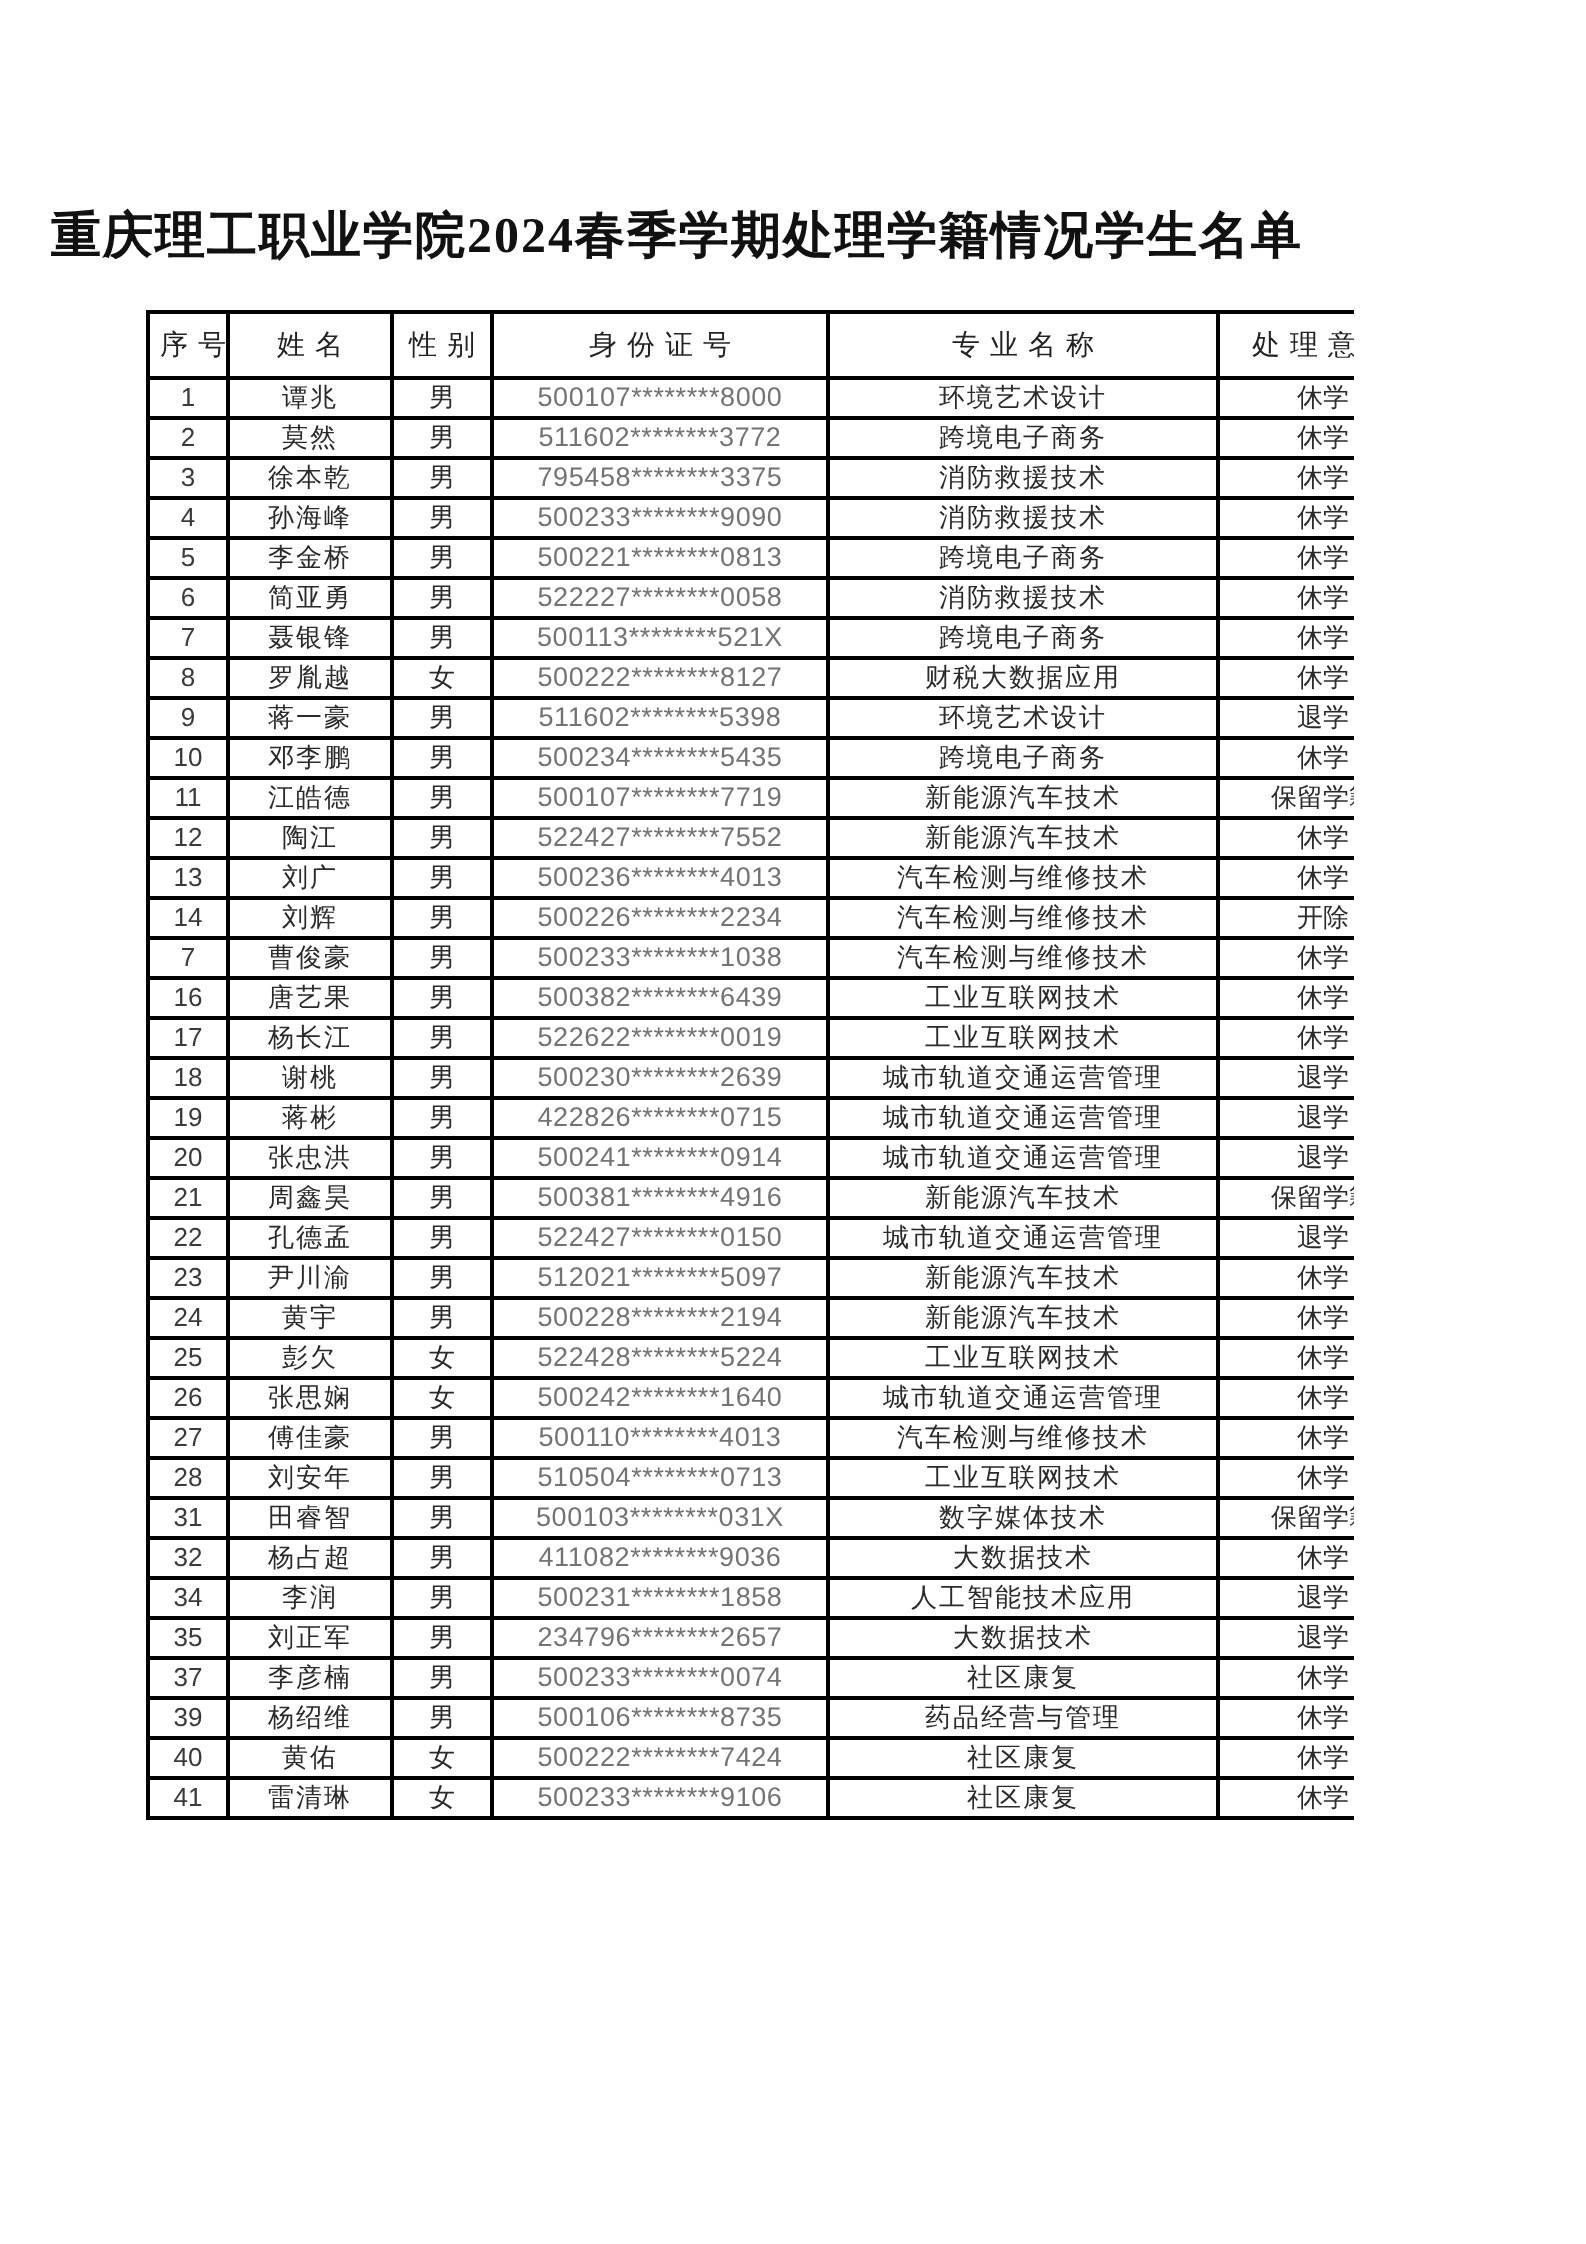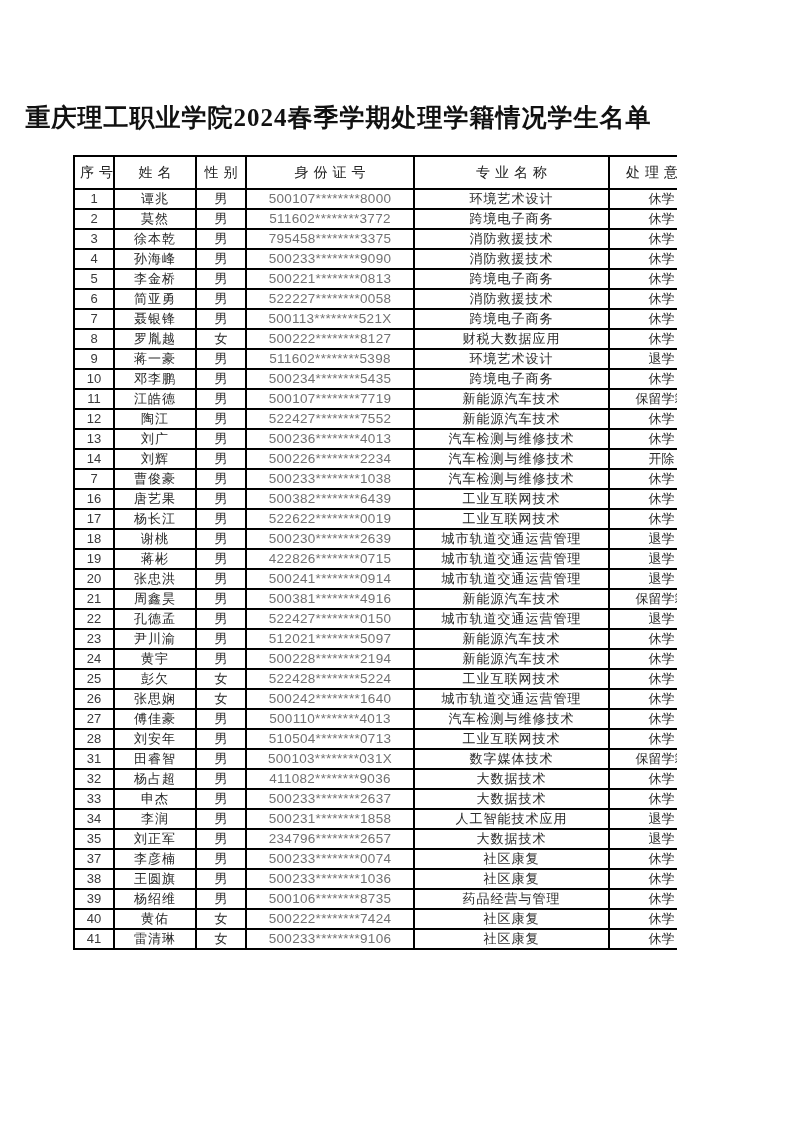--- a/index.html
+++ b/index.html
@@ -345,56 +345,40 @@
         </tr>
         <tr>
           <td class="col-index">32</td>
           <td class="col-name">杨占超</td>
           <td class="col-gender">男</td>
           <td class="col-id-number">411082********9036</td>
           <td class="col-major">大数据技术</td>
           <td class="col-decision">休学</td>
         </tr>
         <tr>
-          <td class="col-index">33</td>
-          <td class="col-name">申杰</td>
-          <td class="col-gender">男</td>
-          <td class="col-id-number">500233********2637</td>
-          <td class="col-major">大数据技术</td>
-          <td class="col-decision">休学</td>
-        </tr>
-        <tr>
           <td class="col-index">34</td>
           <td class="col-name">李润</td>
           <td class="col-gender">男</td>
           <td class="col-id-number">500231********1858</td>
           <td class="col-major">人工智能技术应用</td>
           <td class="col-decision">退学</td>
         </tr>
         <tr>
           <td class="col-index">35</td>
           <td class="col-name">刘正军</td>
           <td class="col-gender">男</td>
           <td class="col-id-number">234796********2657</td>
           <td class="col-major">大数据技术</td>
           <td class="col-decision">退学</td>
         </tr>
         <tr>
           <td class="col-index">37</td>
           <td class="col-name">李彦楠</td>
           <td class="col-gender">男</td>
           <td class="col-id-number">500233********0074</td>
-          <td class="col-major">社区康复</td>
-          <td class="col-decision">休学</td>
-        </tr>
-        <tr>
-          <td class="col-index">38</td>
-          <td class="col-name">王圆旗</td>
-          <td class="col-gender">男</td>
-          <td class="col-id-number">500233********1036</td>
           <td class="col-major">社区康复</td>
           <td class="col-decision">休学</td>
         </tr>
         <tr>
           <td class="col-index">39</td>
           <td class="col-name">杨绍维</td>
           <td class="col-gender">男</td>
           <td class="col-id-number">500106********8735</td>
           <td class="col-major">药品经营与管理</td>
           <td class="col-decision">休学</td>

